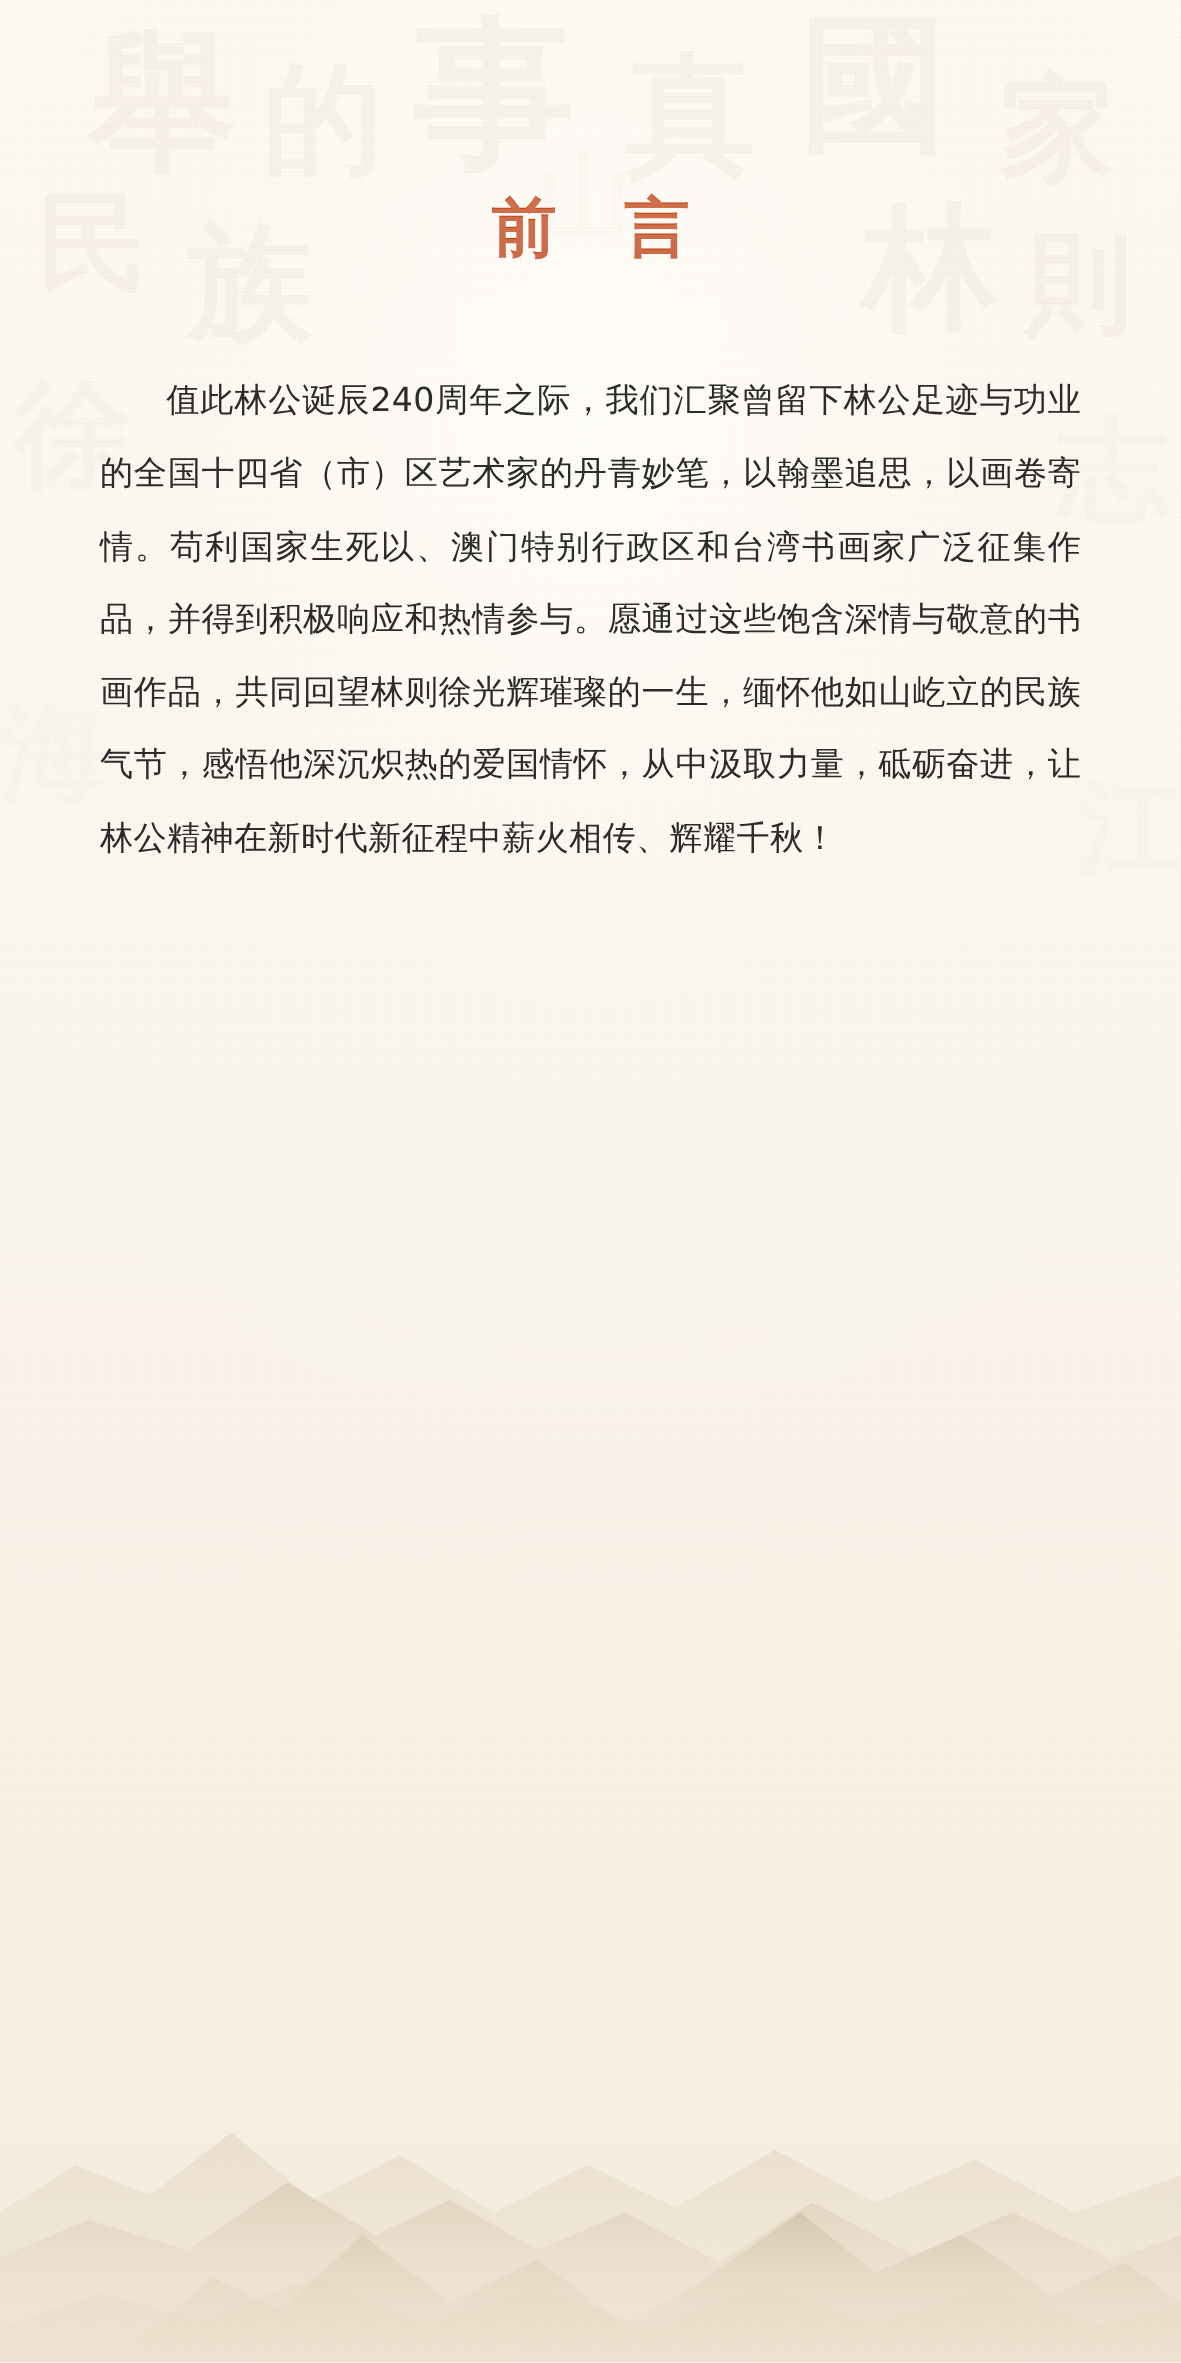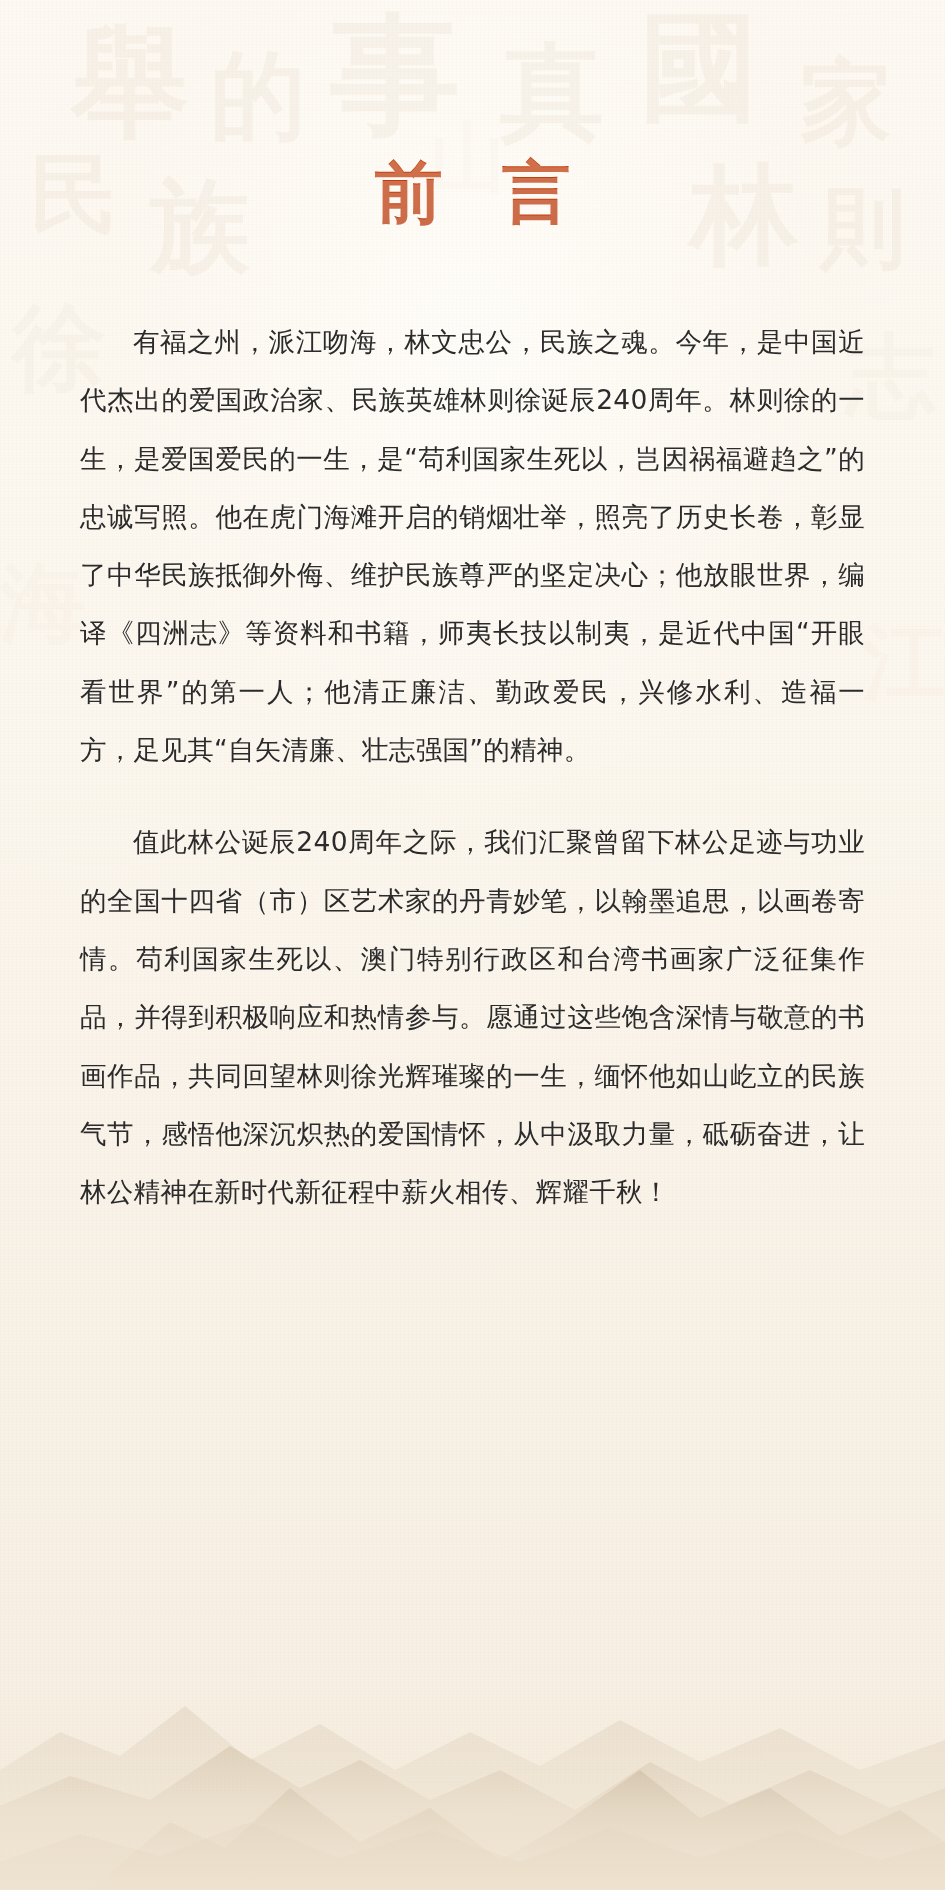--- a/index.html
+++ b/index.html
@@ -56,21 +56,21 @@
     z-index: 5;
     padding: 0 80px;
   }
 
   .doc-title {
     margin: 0;
     padding-top: 148px;
     text-align: center;
     font-family: "DejaVu Serif", "Liberation Serif", serif;
     font-weight: 700;
-    font-size: 68px;
+    font-size: 52px;
     letter-spacing: 18px;
     text-indent: 18px;
     color: #c2410c;
     background: linear-gradient(180deg, #d4521a 0%, #b8380a 100%);
     -webkit-background-clip: text;
     background-clip: text;
     -webkit-text-fill-color: transparent;
     text-shadow: 0 1px 0 rgba(255,255,255,0.25);
   }
 
@@ -134,21 +134,20 @@
     <span class="wm" style="left:862px; top:620px; font-size:84px; opacity:0.3;">江</span>
     <span class="wm" style="left:430px; top:120px; font-size:76px; opacity:0.35;">山</span>
   </div>
 
   <div class="grain"></div>
 
   <div class="content">
     <h1 class="doc-title">前 言</h1>
 
     <div class="body-text">
-      <p class="para">有福之州，派江吻海，林文忠公，民族之魂。今年，是中国近代杰出的爱国政治家、民族英雄林则徐诞辰240周年。林则徐的一生，是爱国爱民的一生，是“苟利国家生死以，岂因祸福避趋之”的忠诚写照。他在虎门海滩开启的销烟壮举，照亮了历史长卷，彰显了中华民族抵御外侮、维护民族尊严的坚定决心；他放眼世界，编译《四洲志》等资料和书籍，师夷长技以制夷，是近代中国“开眼看世界”的第一人；他清正廉洁、勤政爱民，兴修水利、造福一方，足见其“自矢清廉、壮志强国”的精神。</p>
       <p class="para">值此林公诞辰240周年之际，我们汇聚曾留下林公足迹与功业的全国十四省（市）区艺术家的丹青妙笔，以翰墨追思，以画卷寄情。苟利国家生死以、澳门特别行政区和台湾书画家广泛征集作品，并得到积极响应和热情参与。愿通过这些饱含深情与敬意的书画作品，共同回望林则徐光辉璀璨的一生，缅怀他如山屹立的民族气节，感悟他深沉炽热的爱国情怀，从中汲取力量，砥砺奋进，让林公精神在新时代新征程中薪火相传、辉耀千秋！</p>
     </div>
   </div>
 
   <div class="mountains">
     <svg viewBox="0 0 945 420" preserveAspectRatio="none" aria-hidden="true">
       <defs>
         <linearGradient id="mFar" x1="0" y1="0" x2="0" y2="1">
           <stop offset="0%" stop-color="#cbb79b" stop-opacity="0.30"></stop>
           <stop offset="100%" stop-color="#cbb79b" stop-opacity="0.06"></stop>

